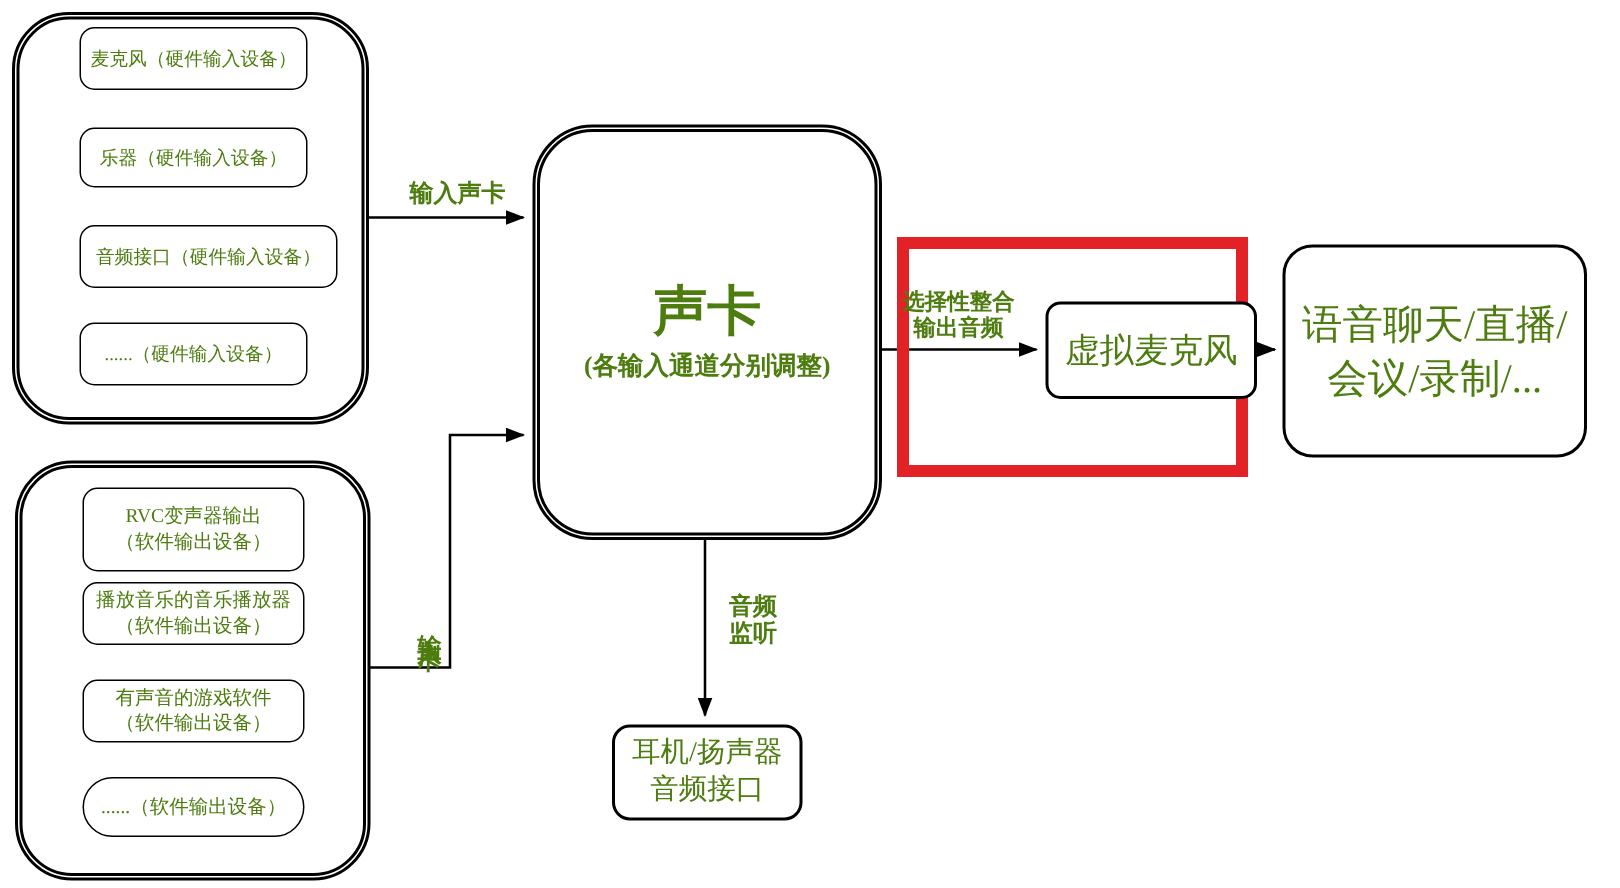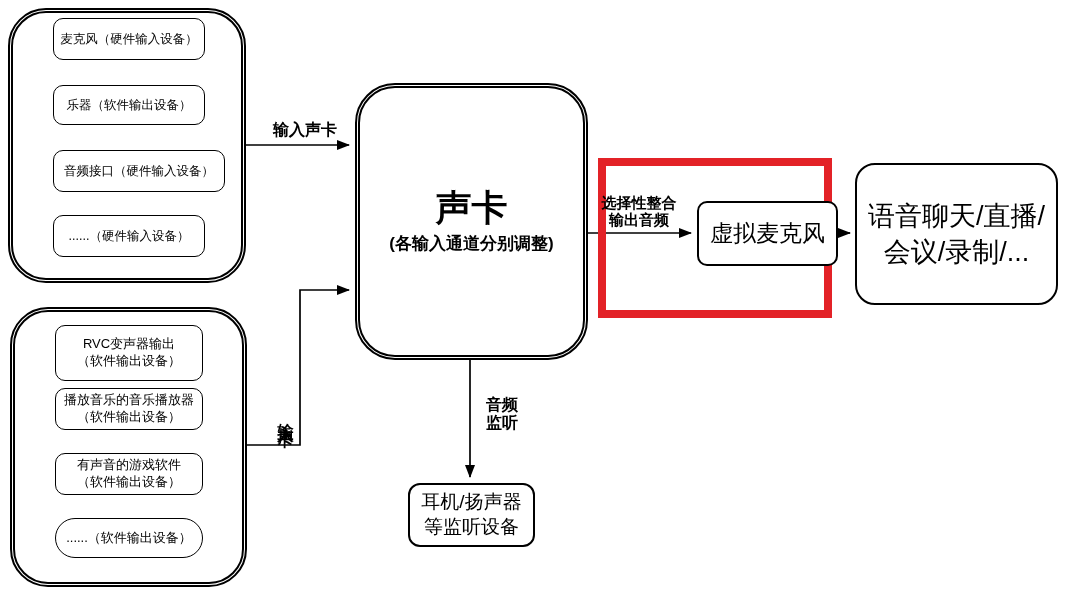--- a/index.html
+++ b/index.html
@@ -1,22 +1,22 @@
 <!DOCTYPE html>
 <html><head>
 <meta charset="utf-8">
 <style>
   html, body { margin: 0; padding: 0; background: #ffffff; }
   #canvas {
     position: relative;
     width: 1080px;
     height: 592px;
     background: #ffffff;
-    font-family: Liberation Sans, sans-serif;
-    color: #000000;
+    font-family: Liberation Serif, serif;
+    color: #4d7c0f;
     overflow: hidden;
   }
   #wires {
     position: absolute;
     left: 0; top: 0;
     width: 1080px; height: 592px;
     z-index: 1;
     pointer-events: none;
   }
   .container-outer {
@@ -144,21 +144,21 @@
     </defs>
     <path d="M246,145 L349,145" stroke="#000" stroke-width="1.7" fill="none" marker-end="url(#arrow)"></path>
     <path d="M246,445 L300,445 L300,290 L349,290" stroke="#000" stroke-width="1.7" fill="none" marker-end="url(#arrow)"></path>
     <path d="M588,233 L691,233" stroke="#000" stroke-width="1.7" fill="none" marker-end="url(#arrow)"></path>
     <path d="M820,233 L850,233" stroke="#000" stroke-width="1.7" fill="none" marker-end="url(#arrow)"></path>
     <path d="M470,360 L470,477" stroke="#000" stroke-width="1.7" fill="none" marker-end="url(#arrow)"></path>
   </svg>
 
   <div class="container-outer" style="left:8px; top:8px; width:238px; height:275px;"></div>
   <div class="small-box hw-item" style="left:53px; top:18px;  width:152px; height:42px;">麦克风（硬件输入设备）</div>
-  <div class="small-box hw-item" style="left:53px; top:85px;  width:152px; height:40px;">乐器（软件输出设备）</div>
+  <div class="small-box hw-item" style="left:53px; top:85px;  width:152px; height:40px;">乐器（硬件输入设备）</div>
   <div class="small-box hw-item" style="left:53px; top:150px; width:172px; height:42px;">音频接口（硬件输入设备）</div>
   <div class="small-box hw-item" style="left:53px; top:215px; width:152px; height:42px;">......（硬件输入设备）</div>
 
   <div class="container-outer" style="left:10px; top:307px; width:237px; height:280px;"></div>
   <div class="small-box sw-item" style="left:55px; top:325px; width:148px; height:56px;">RVC变声器输出
 （软件输出设备）</div>
   <div class="small-box sw-item" style="left:55px; top:388px; width:148px; height:42px;">播放音乐的音乐播放器
 （软件输出设备）</div>
   <div class="small-box sw-item" style="left:55px; top:453px; width:148px; height:42px;">有声音的游戏软件
 （软件输出设备）</div>
@@ -170,21 +170,21 @@
   </div>
 
   <div class="red-box"></div>
 
   <div class="virtual-mic">虚拟麦克风</div>
 
   <div class="apps-box">语音聊天/直播/
 会议/录制/...</div>
 
   <div class="monitor-box">耳机/扬声器
-等监听设备</div>
+音频接口</div>
 
   <div class="edge-label lbl-input-top">输入声卡</div>
   <div class="edge-label lbl-input-vert">输入声卡</div>
   <div class="edge-label lbl-selective">选择性整合
 输出音频</div>
   <div class="edge-label lbl-monitor">音频
 监听</div>
 
 </div>
 

